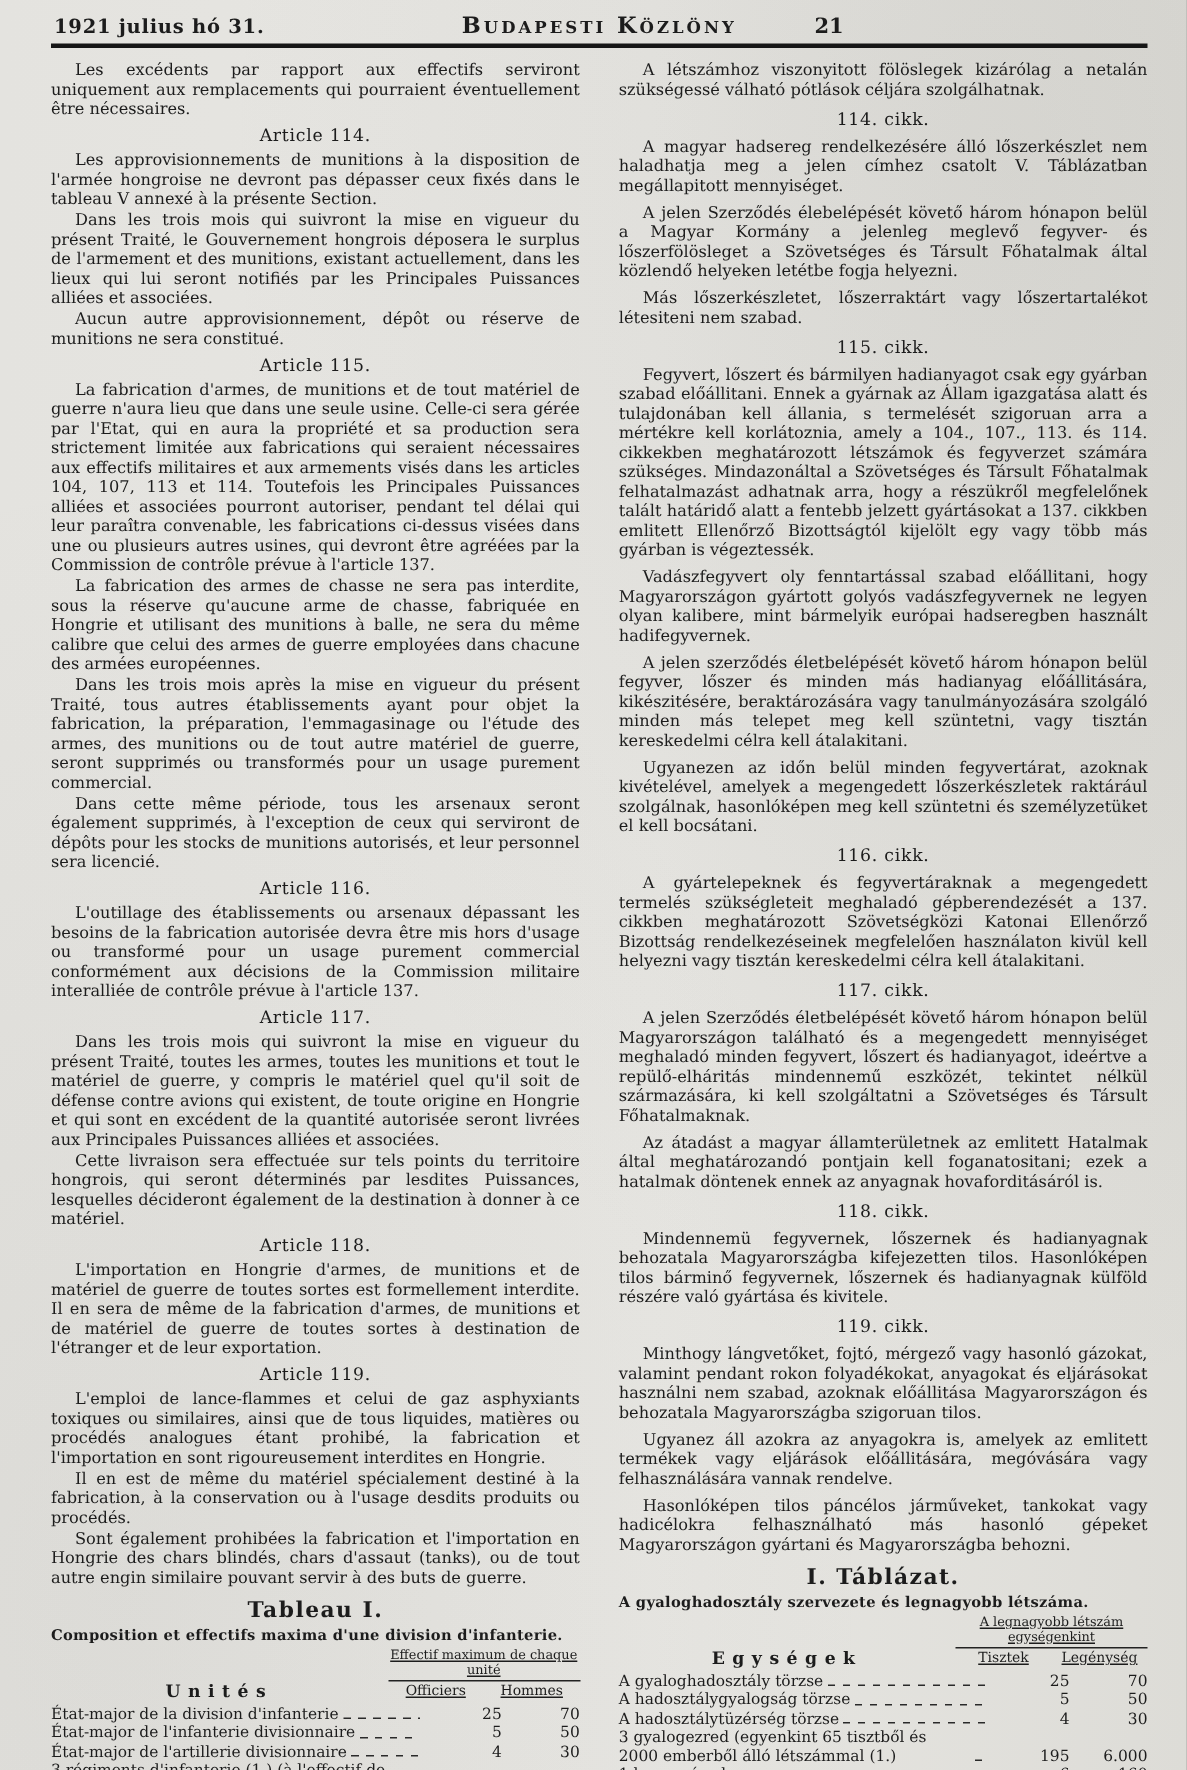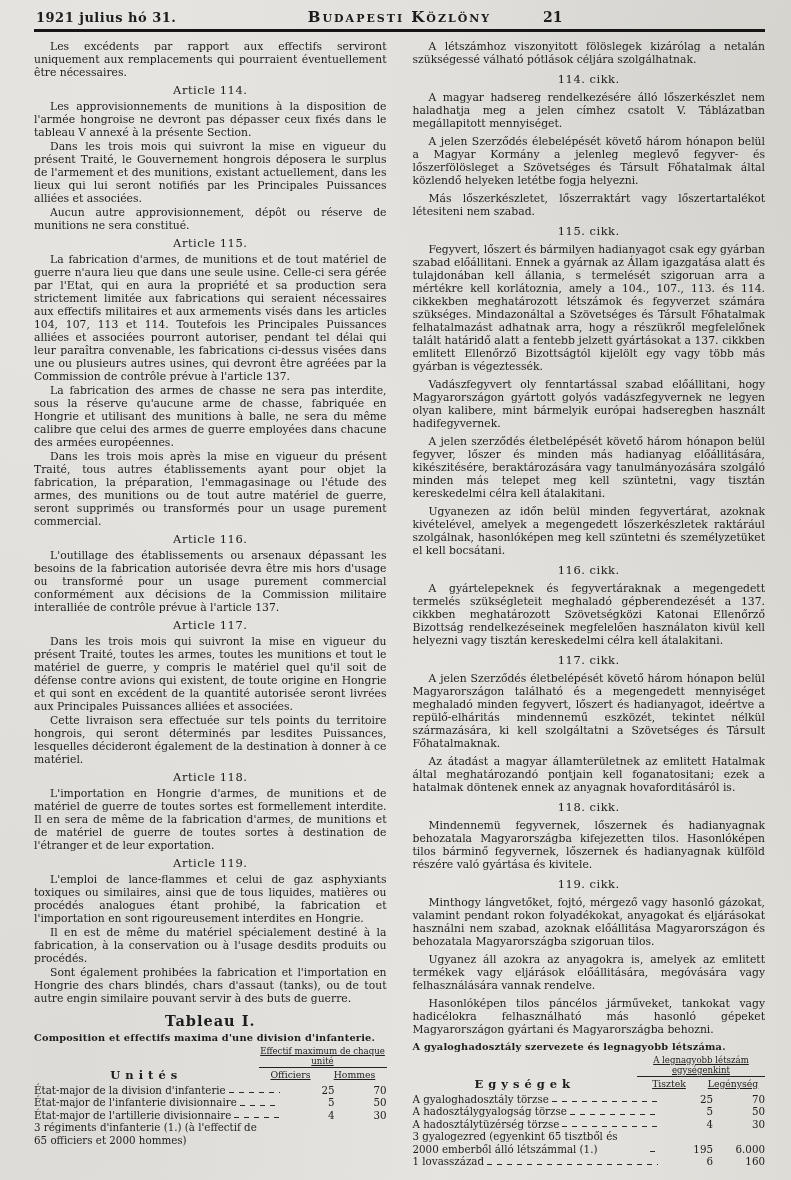--- a/index.html
+++ b/index.html
@@ -93,20 +93,21 @@
 
       <h3 class="art">Article 114.</h3>
       <p class="para">Les approvisionnements de munitions à la disposition de l'armée hongroise ne devront pas dépasser ceux fixés dans le tableau V annexé à la présente Section.</p>
       <p class="para">Dans les trois mois qui suivront la mise en vigueur du présent Traité, le Gouvernement hongrois déposera le surplus de l'armement et des munitions, existant actuellement, dans les lieux qui lui seront notifiés par les Principales Puissances alliées et associées.</p>
       <p class="para">Aucun autre approvisionnement, dépôt ou réserve de munitions ne sera constitué.</p>
 
       <h3 class="art">Article 115.</h3>
       <p class="para">La fabrication d'armes, de munitions et de tout matériel de guerre n'aura lieu que dans une seule usine. Celle-ci sera gérée par l'Etat, qui en aura la propriété et sa production sera strictement limitée aux fabrications qui seraient nécessaires aux effectifs militaires et aux armements visés dans les articles 104, 107, 113 et 114. Toutefois les Principales Puissances alliées et associées pourront autoriser, pendant tel délai qui leur paraîtra convenable, les fabrications ci-dessus visées dans une ou plusieurs autres usines, qui devront être agréées par la Commission de contrôle prévue à l'article 137.</p>
       <p class="para">La fabrication des armes de chasse ne sera pas interdite, sous la réserve qu'aucune arme de chasse, fabriquée en Hongrie et utilisant des munitions à balle, ne sera du même calibre que celui des armes de guerre employées dans chacune des armées européennes.</p>
       <p class="para">Dans les trois mois après la mise en vigueur du présent Traité, tous autres établissements ayant pour objet la fabrication, la préparation, l'emmagasinage ou l'étude des armes, des munitions ou de tout autre matériel de guerre, seront supprimés ou transformés pour un usage purement commercial.</p>
+      <p class="para">Dans cette même période, tous les arsenaux seront également supprimés, à l'exception de ceux qui serviront de dépôts pour les stocks de munitions autorisés, et leur personnel sera licencié.</p>
 
       <h3 class="art">Article 116.</h3>
       <p class="para">L'outillage des établissements ou arsenaux dépassant les besoins de la fabrication autorisée devra être mis hors d'usage ou transformé pour un usage purement commercial conformément aux décisions de la Commission militaire interalliée de contrôle prévue à l'article 137.</p>
 
       <h3 class="art">Article 117.</h3>
       <p class="para">Dans les trois mois qui suivront la mise en vigueur du présent Traité, toutes les armes, toutes les munitions et tout le matériel de guerre, y compris le matériel quel qu'il soit de défense contre avions qui existent, de toute origine en Hongrie et qui sont en excédent de la quantité autorisée seront livrées aux Principales Puissances alliées et associées.</p>
       <p class="para">Cette livraison sera effectuée sur tels points du territoire hongrois, qui seront déterminés par lesdites Puissances, lesquelles décideront également de la destination à donner à ce matériel.</p>
 
       <h3 class="art">Article 118.</h3>
       <p class="para">L'importation en Hongrie d'armes, de munitions et de matériel de guerre de toutes sortes est formellement interdite. Il en sera de même de la fabrication d'armes, de munitions et de matériel de guerre de toutes sortes à destination de l'étranger et de leur exportation.</p>
@@ -181,20 +182,21 @@
       <p class="para">Az átadást a magyar államterületnek az emlitett Hatalmak által meghatározandó pontjain kell foganatositani; ezek a hatalmak döntenek ennek az anyagnak hovaforditásáról is.</p>
 
       <h3 class="art">118. cikk.</h3>
       <p class="para">Mindennemü fegyvernek, lőszernek és hadianyagnak behozatala Magyarországba kifejezetten tilos. Hasonlóképen tilos bárminő fegyvernek, lőszernek és hadianyagnak külföld részére való gyártása és kivitele.</p>
 
       <h3 class="art">119. cikk.</h3>
       <p class="para">Minthogy lángvetőket, fojtó, mérgező vagy hasonló gázokat, valamint pendant rokon folyadékokat, anyagokat és eljárásokat használni nem szabad, azoknak előállitása Magyarországon és behozatala Magyarországba szigoruan tilos.</p>
       <p class="para">Ugyanez áll azokra az anyagokra is, amelyek az emlitett termékek vagy eljárások előállitására, megóvására vagy felhasználására vannak rendelve.</p>
       <p class="para">Hasonlóképen tilos páncélos járműveket, tankokat vagy hadicélokra felhasználható más hasonló gépeket Magyarországon gyártani és Magyarországba behozni.</p>
 
+      <h2 class="tbl-title">I. Táblázat.</h2>
       <div class="tbl-subtitle">A gyaloghadosztály szervezete és legnagyobb létszáma.</div>
 
       <div class="tbl">
         <div class="thead">
           <div class="thead-left">
             <span class="units">Egységek</span>
           </div>
           <div class="thead-right">
             <div class="group">A legnagyobb létszám egységenkint</div>
             <div class="subcols">

